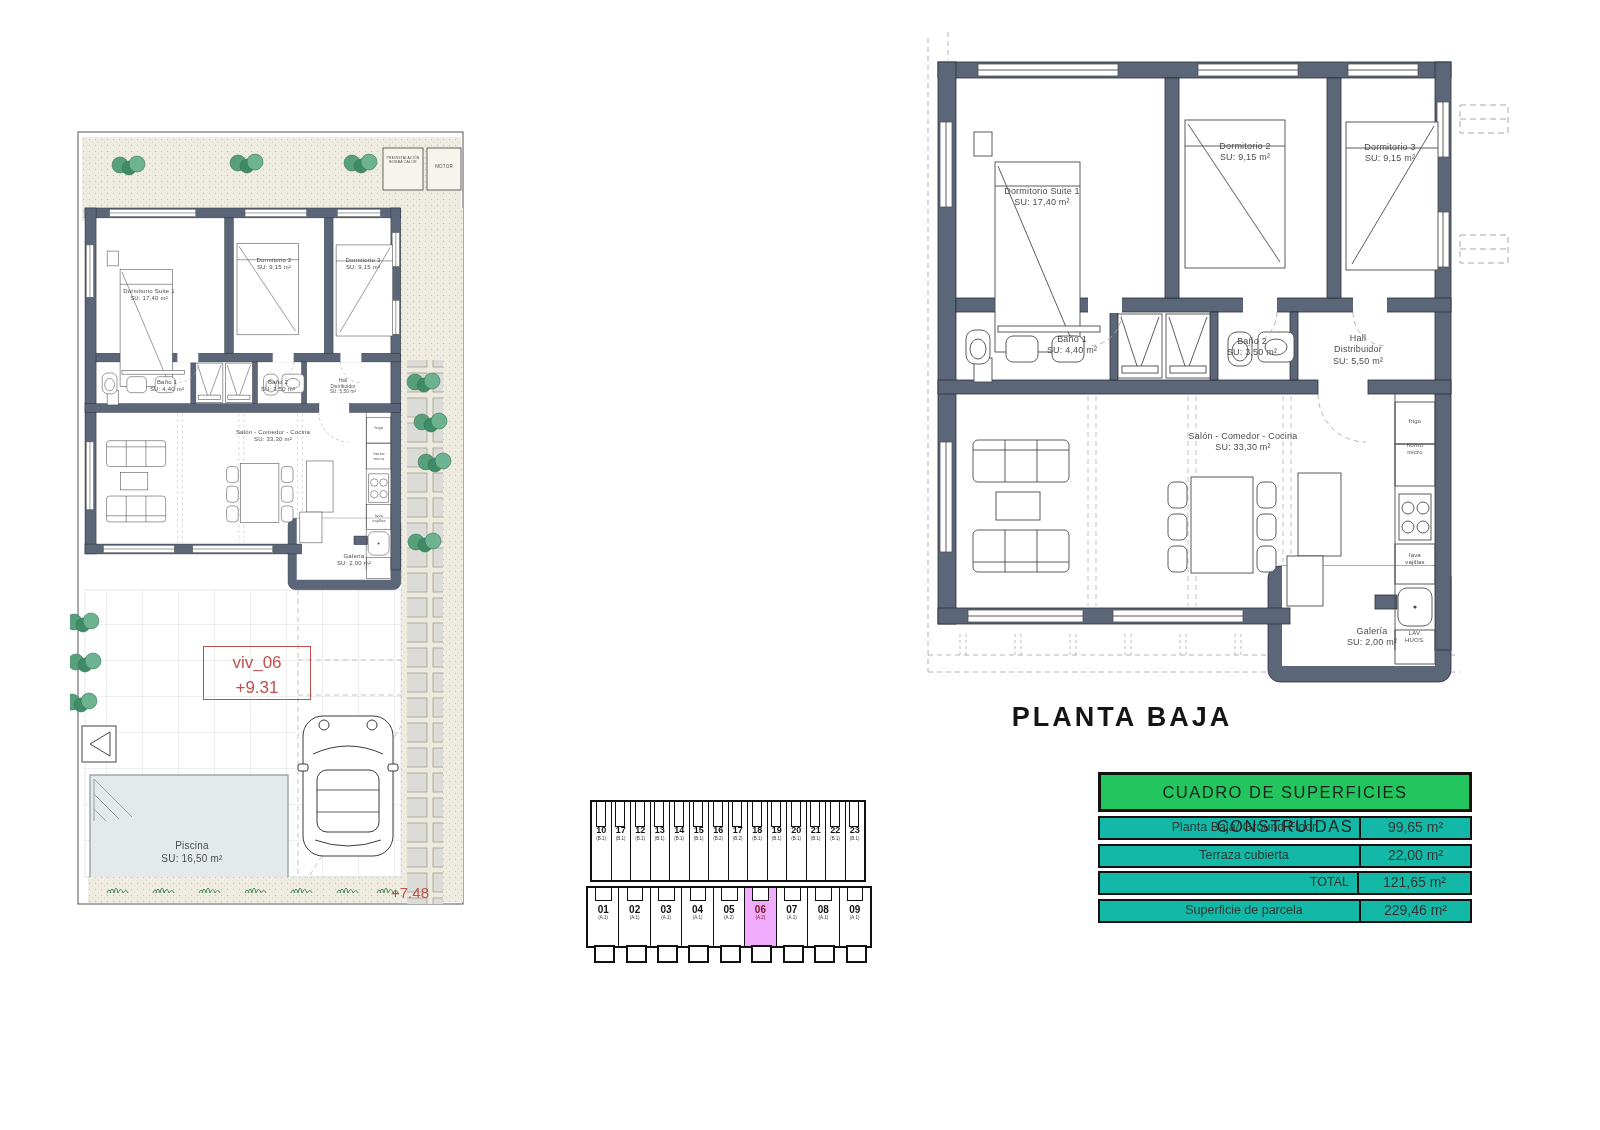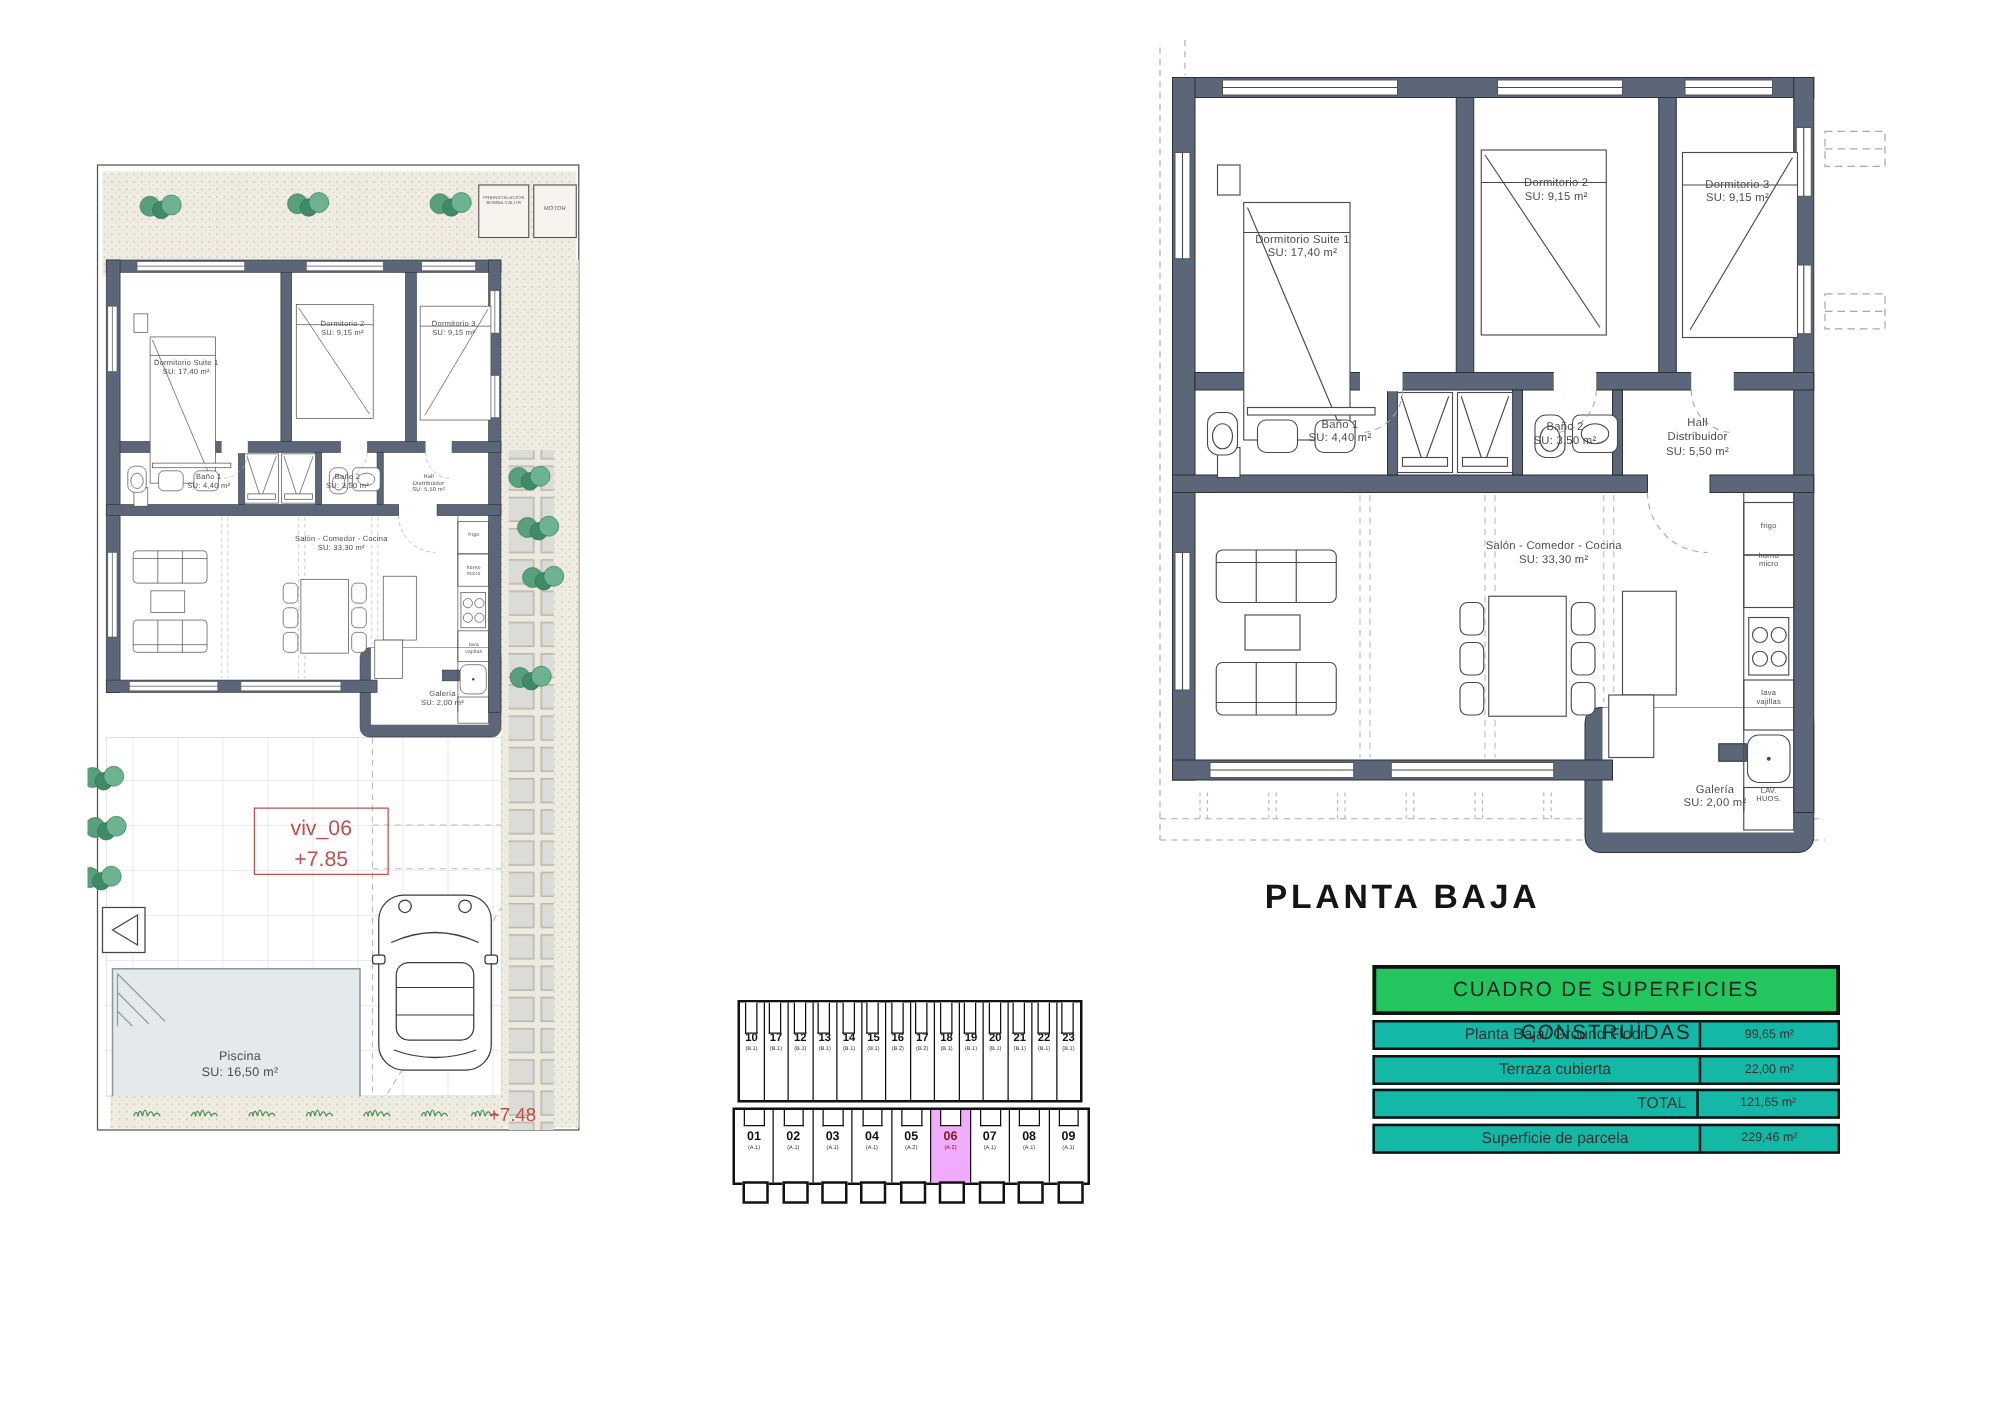--- a/index.html
+++ b/index.html
@@ -44,21 +44,21 @@
   .kp-cell.hl::after{background:#d4646c;}
   .kp-cell.hl .kp-num{color:#7d161c;}
   .kp-cell.hl .kp-type{color:#7d161c;}
   
   #areas-table{position:absolute;left:1098px;top:772px;width:374px;color:#333;}
   .at-head{border:3px solid #111;background:#22c55e;height:34px;line-height:34px;
            text-align:center;font-size:16.5px;letter-spacing:1.5px;color:#222;margin-bottom:4px;}
   .at-row{display:flex;border:2.5px solid #111;height:20px;margin-bottom:3.5px;background:#14b8a6;padding-left:29px;}
   .at-label{width:230px;border-right:2.5px solid #111;text-align:center;font-size:12.5px;
             line-height:19px;}
-  .at-val{flex:1;text-align:center;font-size:10px;line-height:19px;}
+  .at-val{flex:1;text-align:center;font-size:14px;line-height:19px;}
   .at-row.total .at-label{text-align:right;padding-right:8px;box-sizing:border-box;}
 </style>
 </head>
 <body>
 
 <div id="canvas">
 
   <svg width="0" height="0" style="position:absolute" aria-hidden="true">
     <defs>
       <pattern id="stip" width="6" height="6" patternUnits="userSpaceOnUse">
@@ -349,21 +349,21 @@
   <div class="lbl" style="left:444px;top:164px;font-size:4.5px;color:#555">
     <div>MOTOR</div>
     </div>
   <div class="lbl" style="left:192px;top:840px;font-size:10px">
     <div>Piscina</div>
       <div>SU: 16,50 m²</div>
     </div>
 
   <div id="viv-box">
     <div>viv_06</div>
-      <div>+7.85</div>
+      <div>+9.31</div>
     </div>
   <div id="level-748">+7.48</div>
 
   <div id="kp-top" class="kp-row">
     <div class="kp-cell">
         <div class="kp-num">10</div>
         <div class="kp-type">(B.1)</div>
       </div>
     <div class="kp-cell">
         <div class="kp-num">17</div>

